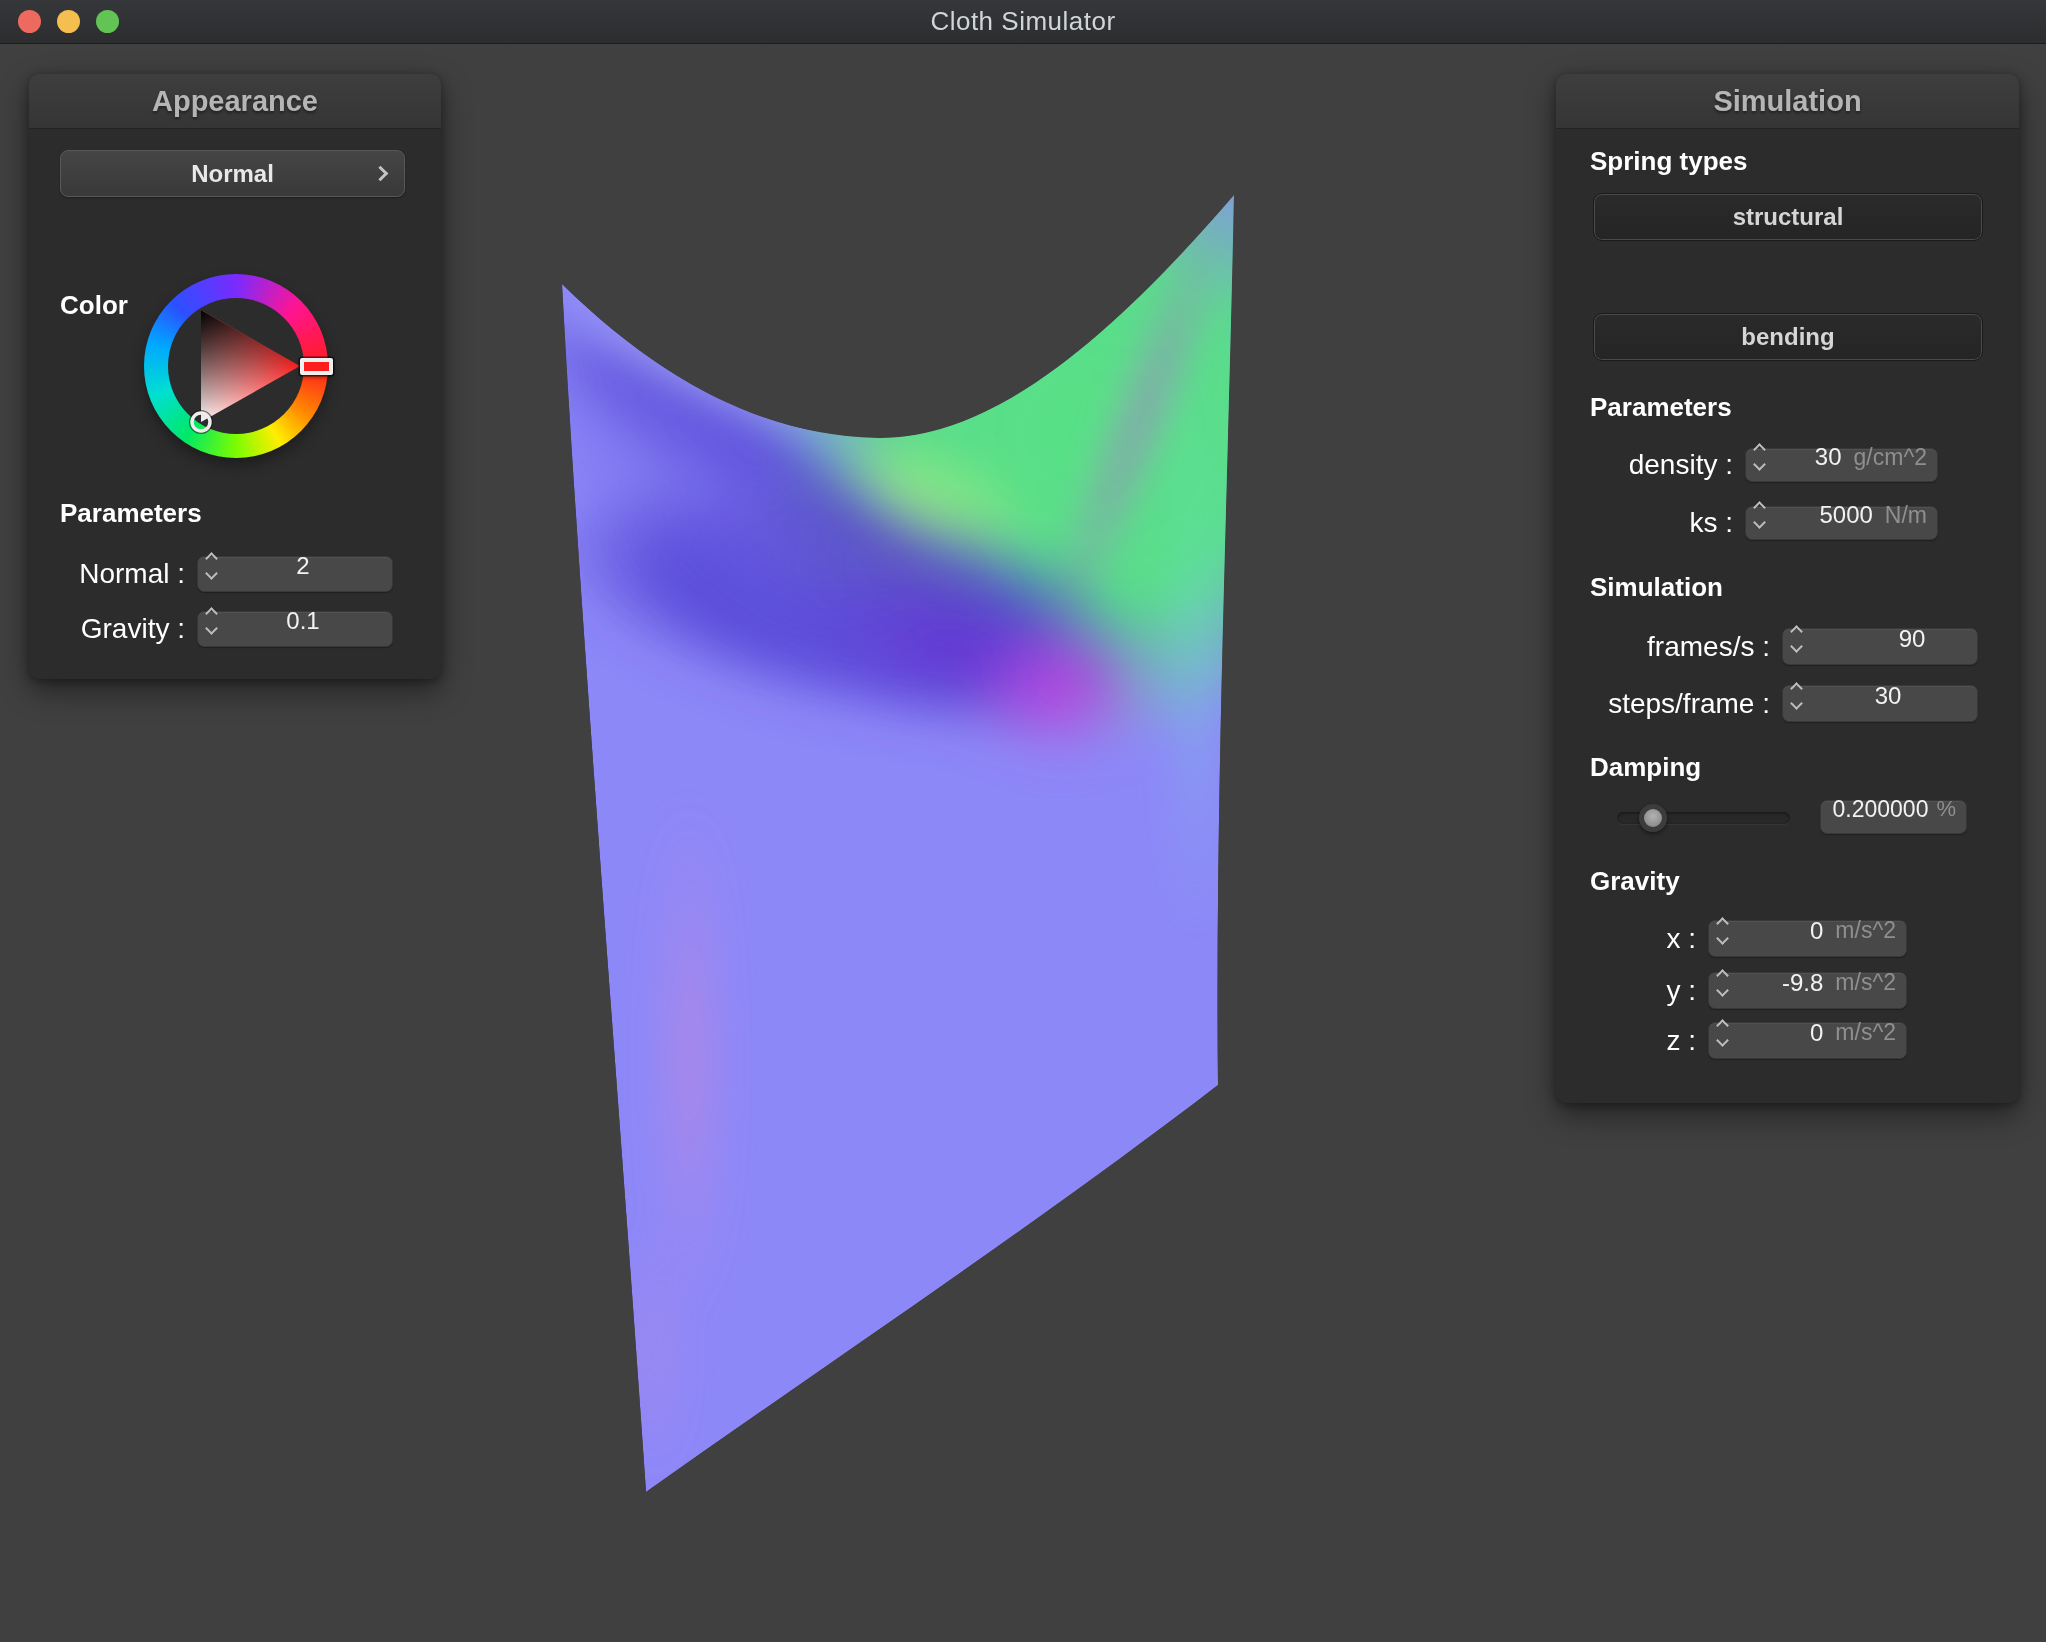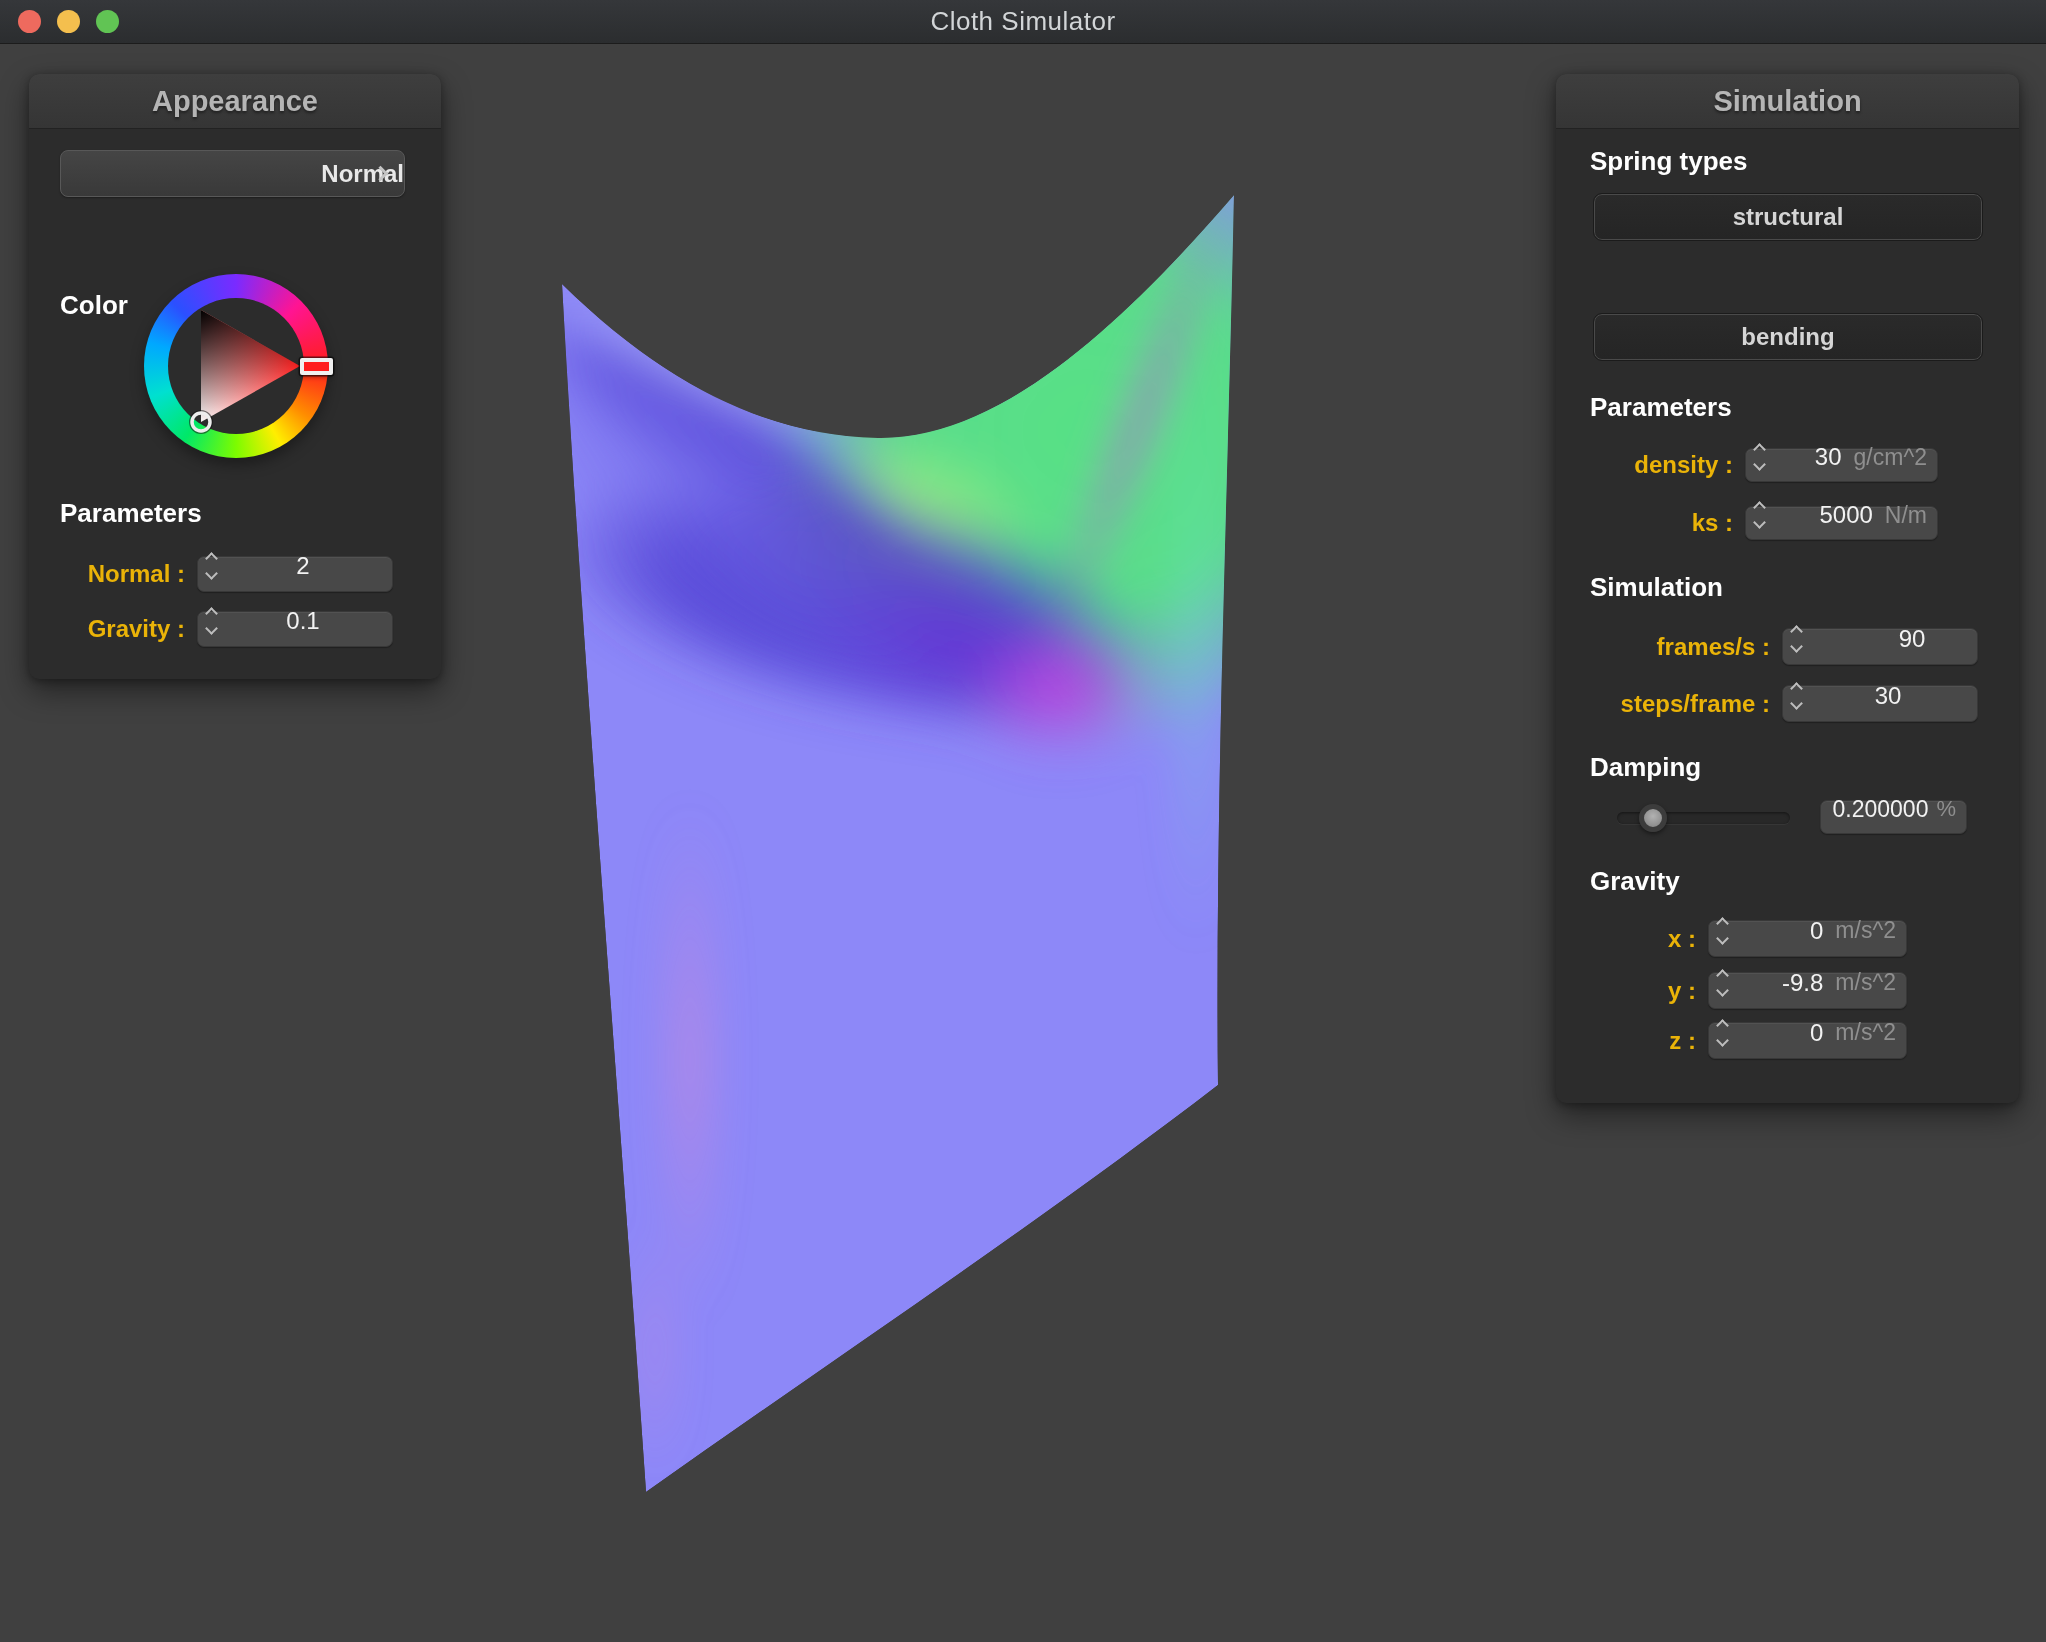--- a/index.html
+++ b/index.html
@@ -52,21 +52,21 @@
 
   .section-label {
     position: absolute;
     font-weight: bold; font-size: 26px; color: #ffffff;
   }
 
   
   .row { position: absolute; display: flex; align-items: center; }
   .row-label {
     flex: 1; text-align: right; margin-right: 12px;
-    font-weight: bold; font-size: 24px; color: #eab308; white-space: nowrap;
+    font-weight: normal; font-size: 28px; color: #ffffff; white-space: nowrap;
   }
   .field {
     display: flex; align-items: center;
     background: #484848;
     border: 1px solid #383838;
     border-radius: 7px;
     box-shadow: inset 0 1px 0 rgba(255,255,255,.06), 0 1px 1px rgba(0,0,0,.3);
     padding: 0 10px 16px 9px;
     flex: none;
   }
@@ -77,21 +77,21 @@
   .value { flex: 1; text-align: center; color: #f2f2f2; font-size: 24px; }
   .field.has-unit .value { text-align: right; }
   .unit { margin-left: 12px; color: #8f8f8f; font-size: 23px; white-space: nowrap; }
 
   
   .dropdown {
     position: absolute; left: 31px; top: 76px; width: 345px; height: 47px;
     background: linear-gradient(#454545, #393939);
     border: 1px solid #585858;
     border-radius: 8px;
-    display: flex; align-items: center; justify-content: flex-end;
+    display: flex; align-items: center; justify-content: center;
     box-shadow: 0 1px 2px rgba(0,0,0,.35);
   }
   .dropdown-label { font-weight: bold; font-size: 24px; color: #e8e8e8; }
   .dropdown-chev {
     position: absolute; right: 18px; top: 17px;
     width: 11px; height: 11px;
     border-top: 3px solid #c4c4c4; border-right: 3px solid #c4c4c4;
     transform: rotate(45deg);
   }
 

